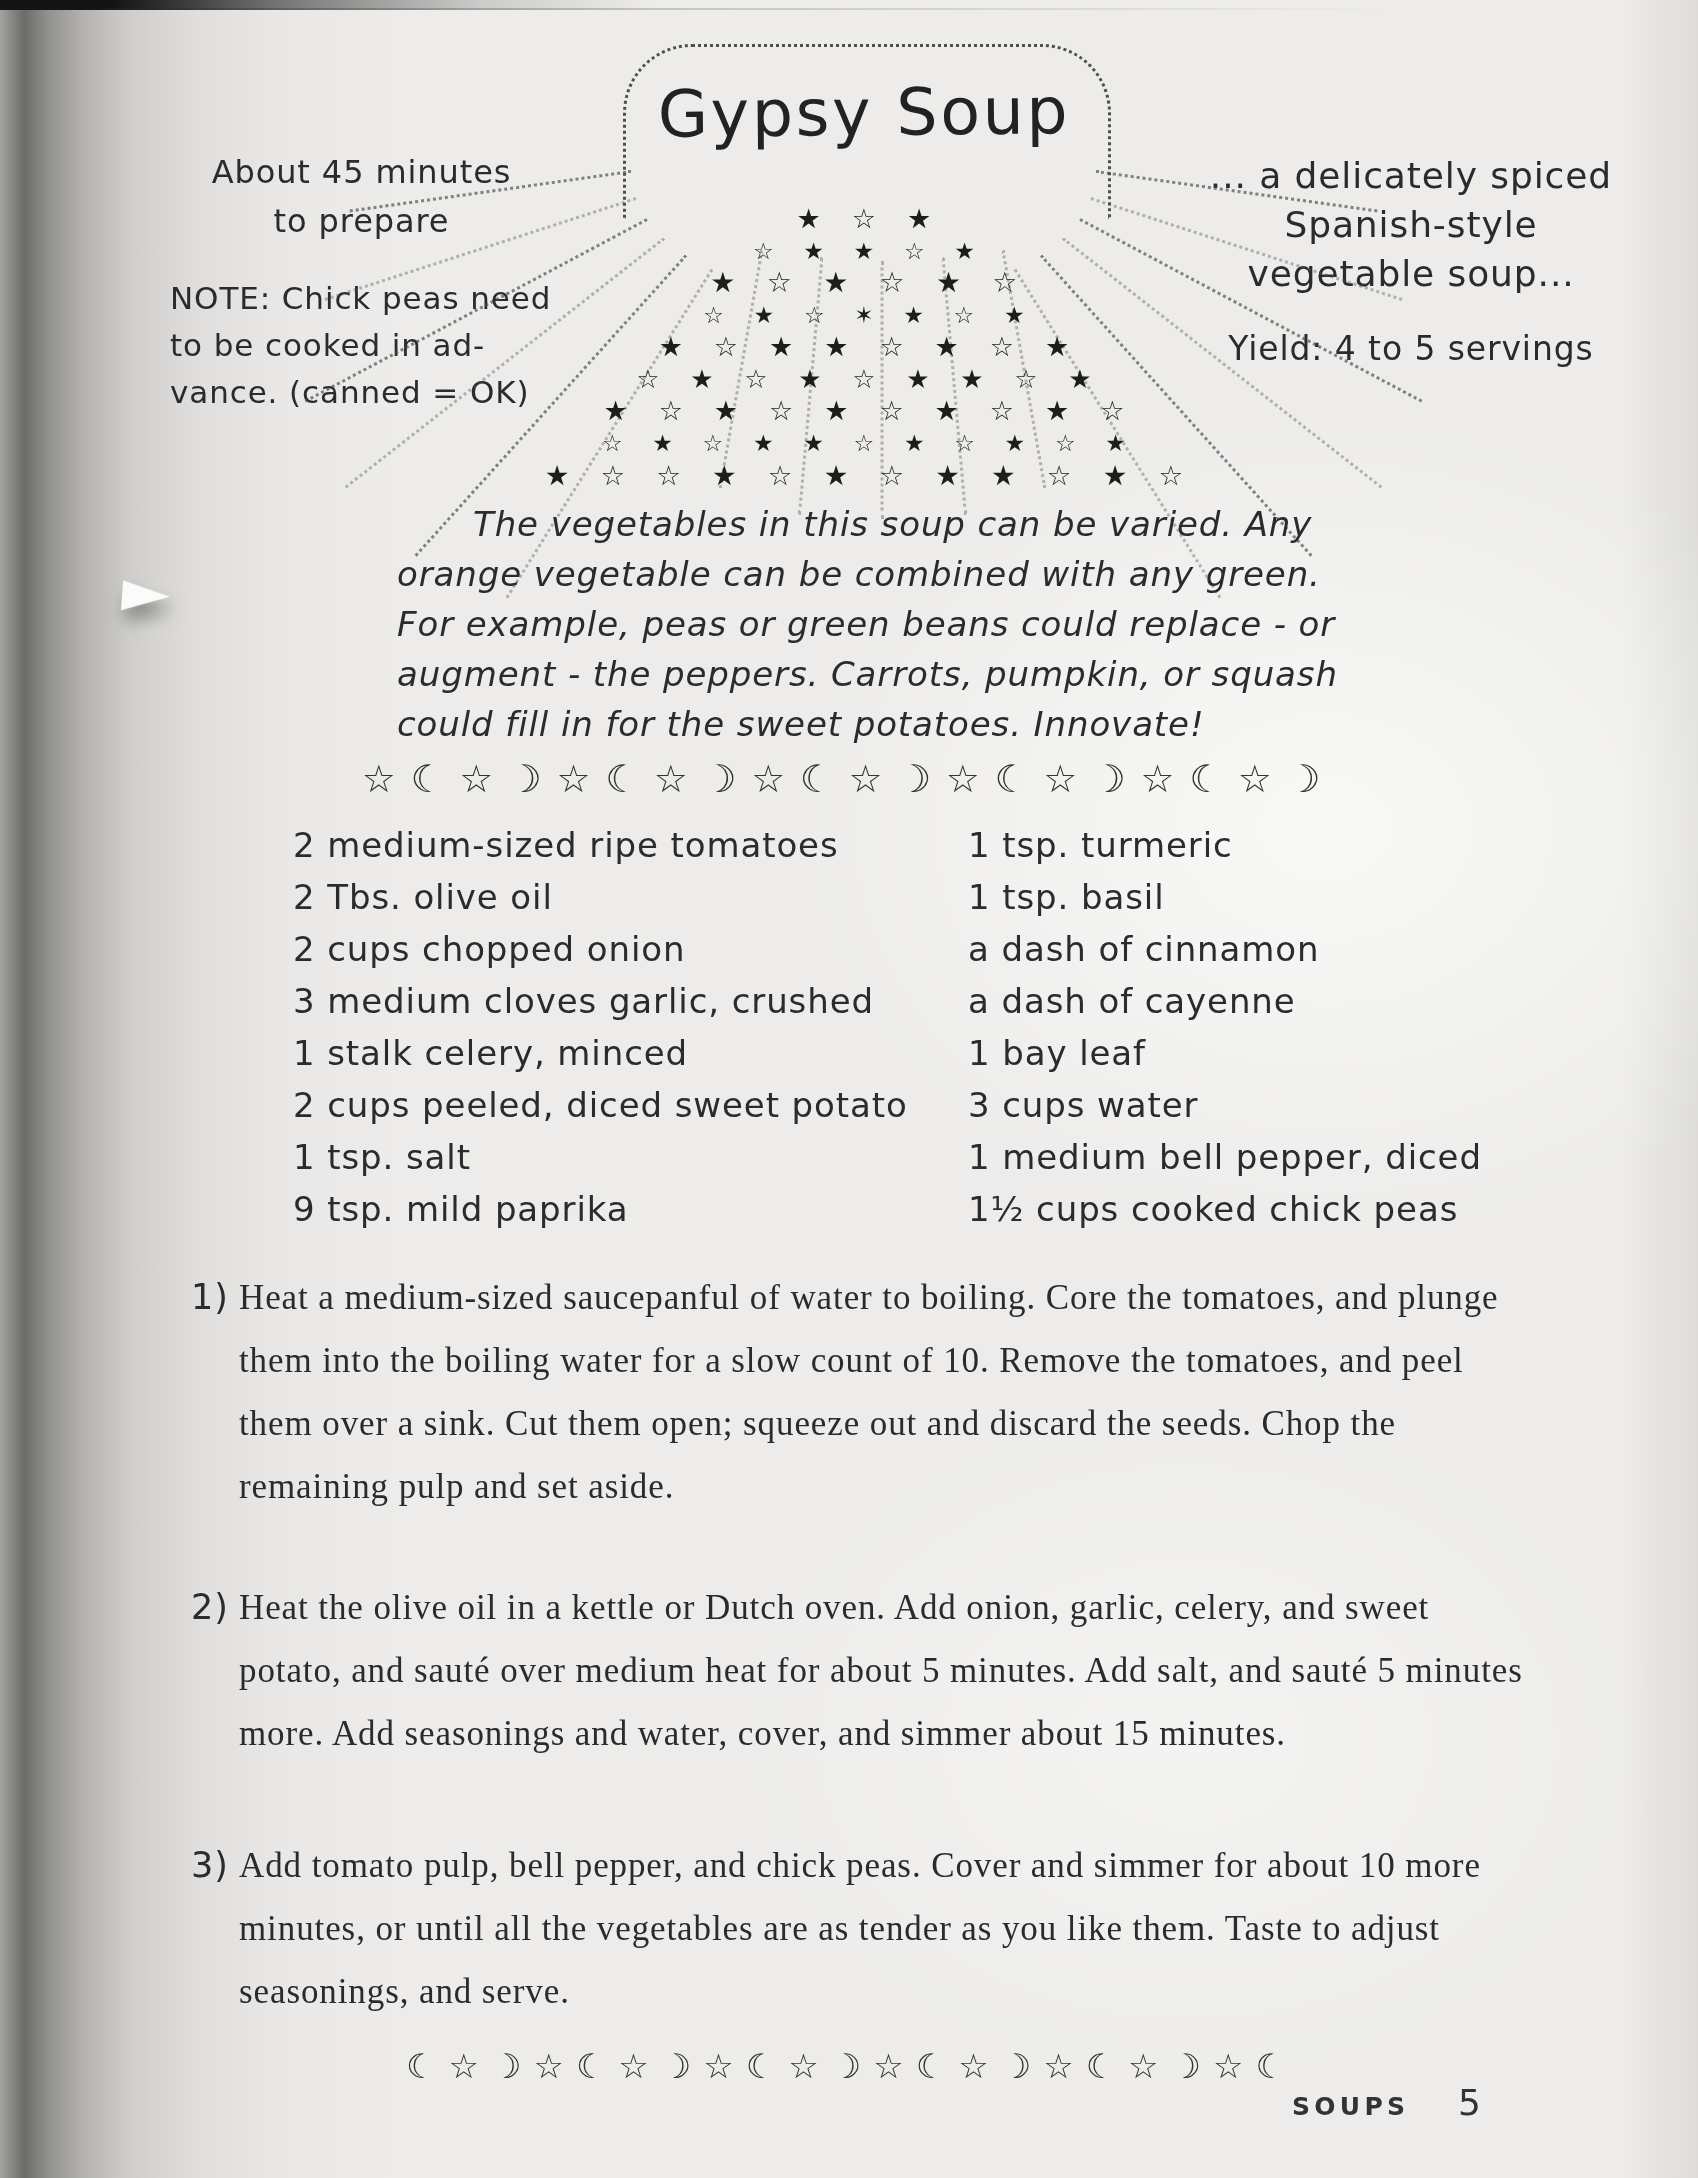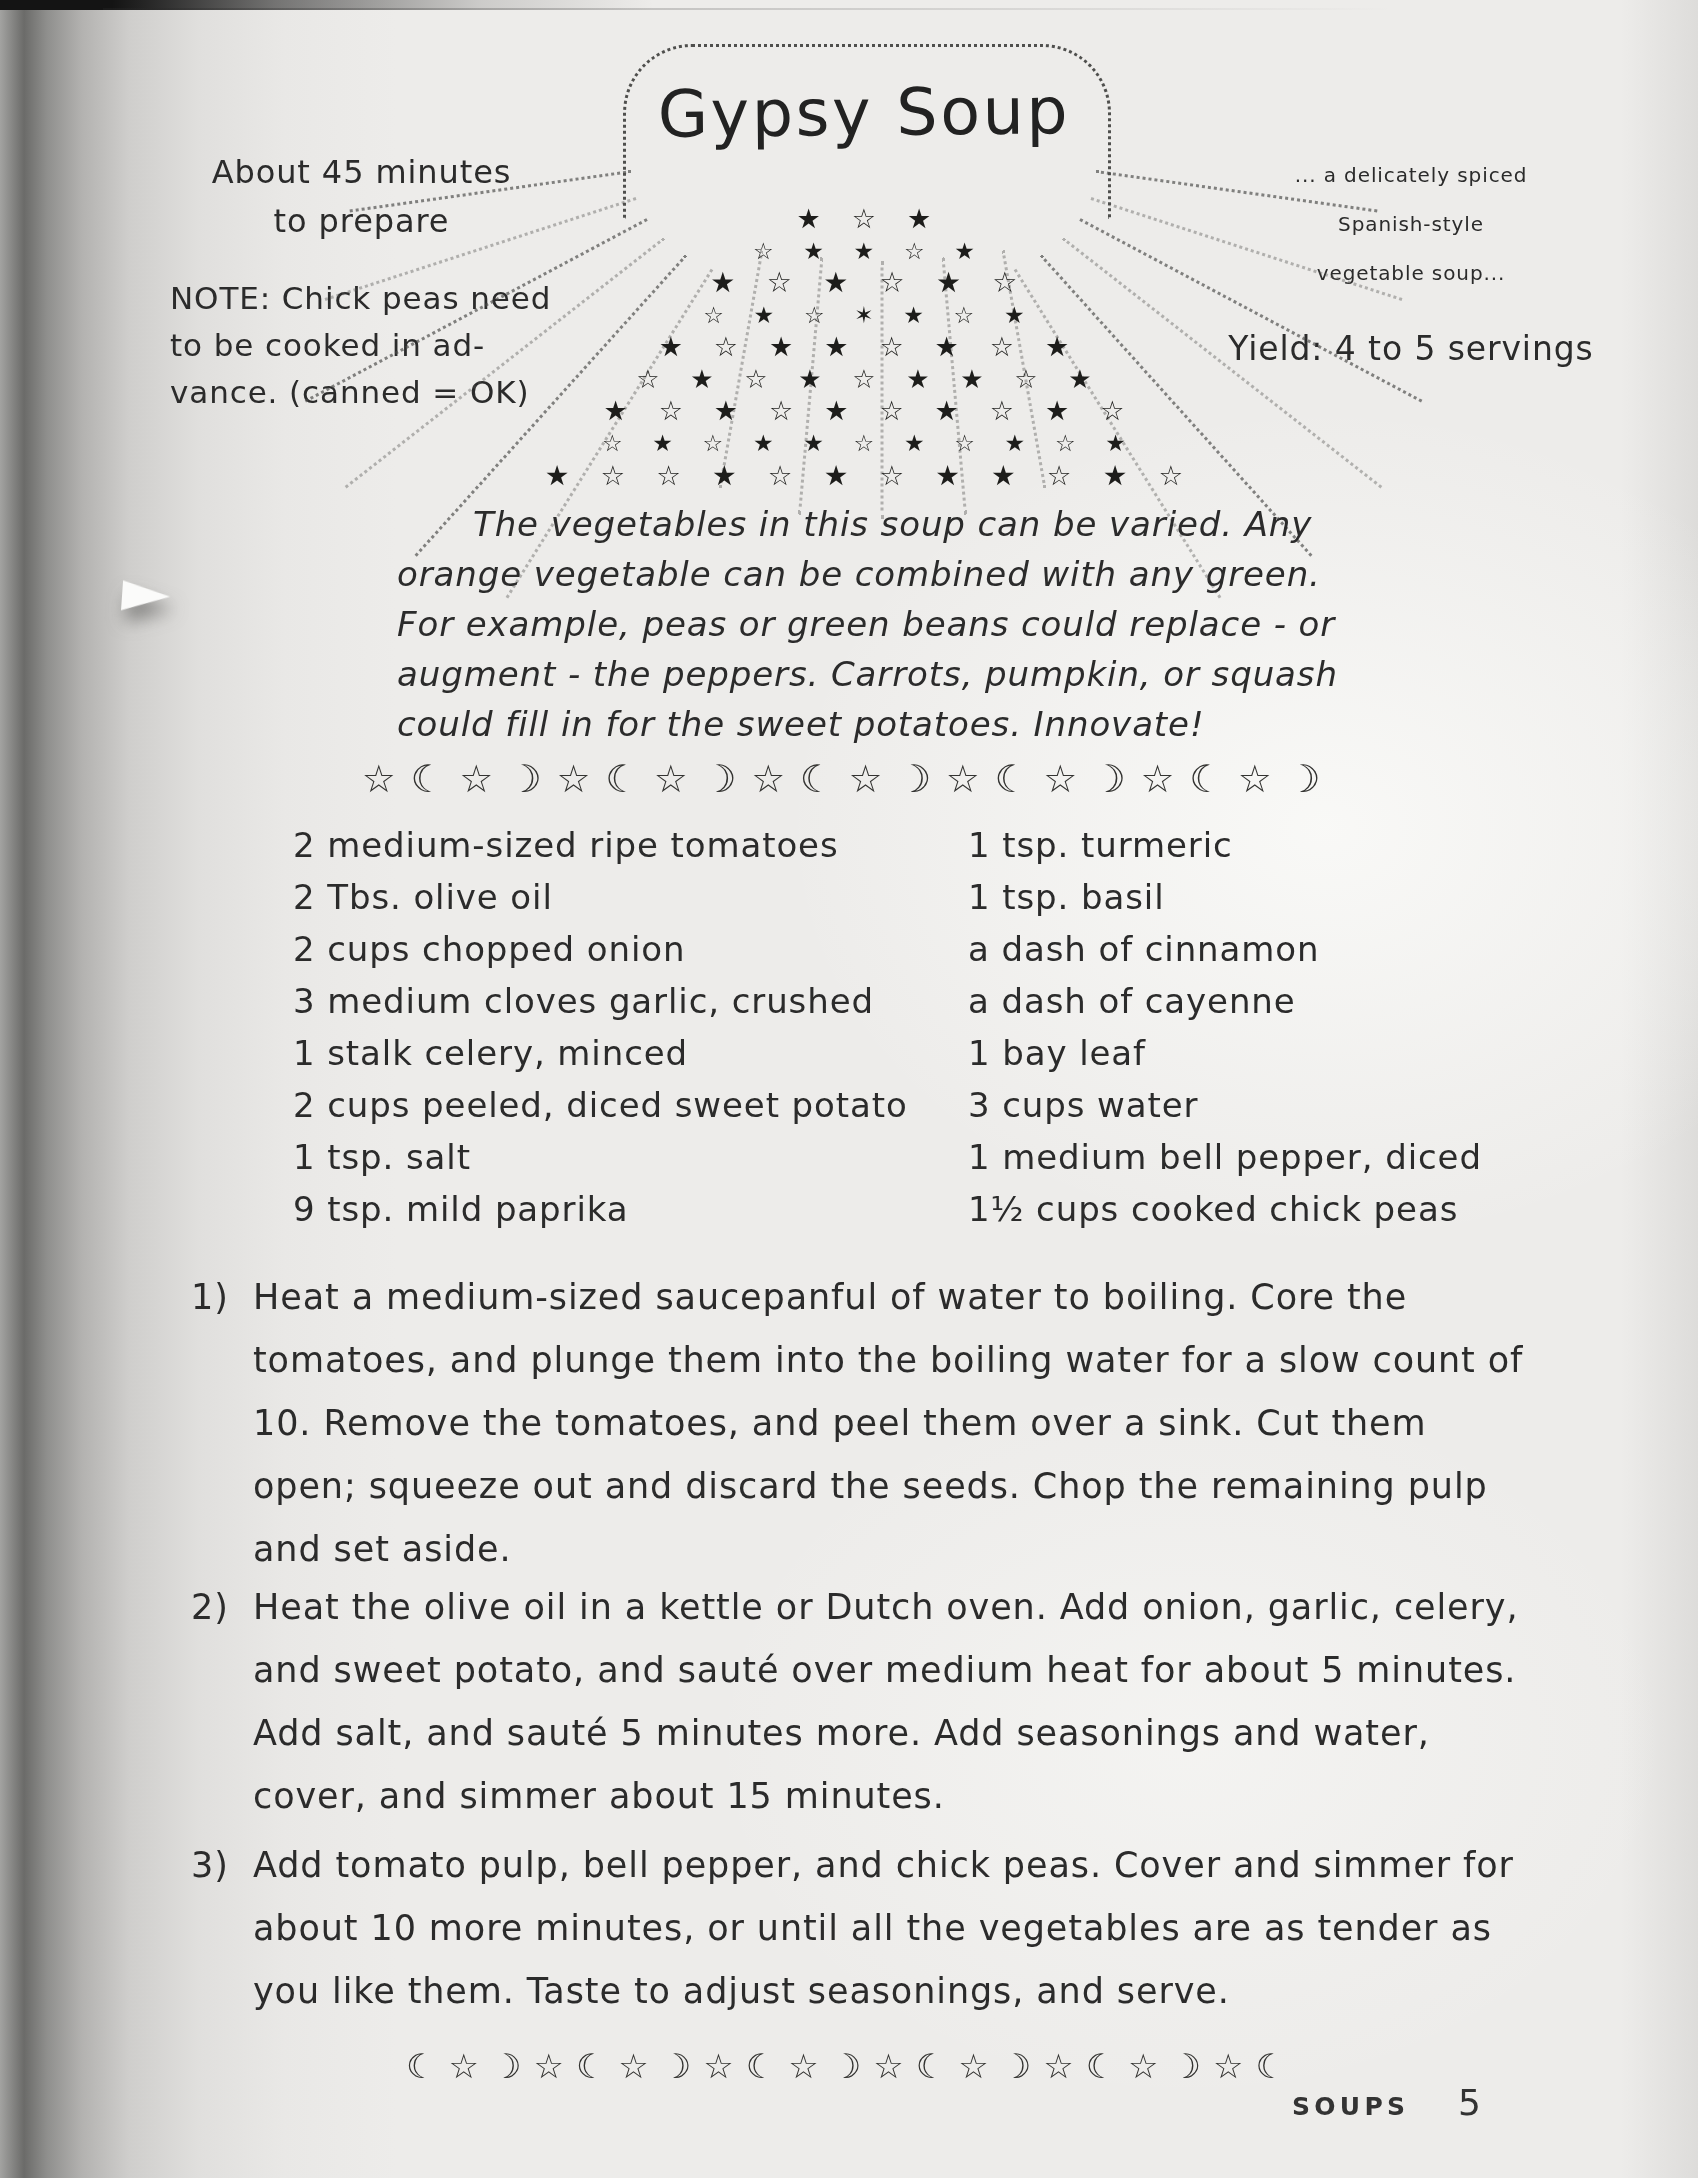--- a/index.html
+++ b/index.html
@@ -26,21 +26,21 @@
     background:linear-gradient(90deg,rgba(40,40,40,0.35),rgba(40,40,40,0.08) 80%,rgba(40,40,40,0));
   }
   .hand{letter-spacing:0.9px;}
   .pre{white-space:pre-line;}
 
   .prep-time{position:absolute;left:172px;top:148px;width:379px;text-align:center;
     font-size:32px;line-height:49px;}
   .note{position:absolute;left:170px;top:275px;width:396px;text-align:left;
     font-size:31px;line-height:47px;}
   .description{position:absolute;left:1166px;top:151px;width:490px;text-align:center;
-    font-size:20px;line-height:49px;}
+    font-size:36px;line-height:49px;}
   .yield{position:absolute;left:1166px;top:329px;width:490px;text-align:center;
     font-size:33px;}
 
   
   .illustration{position:absolute;left:478px;top:34px;width:783px;height:439px;}
   .arch{
     position:absolute;left:145px;top:10.3px;width:482px;height:172px;
     border:3.4px dotted #4f4f4d;border-bottom:none;
     border-radius:69px 69px 0 0;
   }
@@ -77,21 +77,21 @@
   .divider.top{left:311px;top:757px;width:1075px;font-size:38px;letter-spacing:14.6px;}
   .divider.bottom{left:336px;top:2046px;width:1032px;font-size:34px;letter-spacing:12px;}
 
   .ingredients{position:absolute;left:0;top:819px;width:100%;}
   .ing-col{position:absolute;list-style:none;margin:0;padding:0;font-size:34px;line-height:52px;}
   .ing-col.left{left:293px;width:671px;}
   .ing-col.right{left:968px;width:688px;}
 
   .step{position:absolute;left:191px;width:1334px;font-size:35px;line-height:63px;}
   .step .num{position:absolute;left:0;top:0;}
-  .step .txt{margin-left:62px;}
+  .step .txt{margin-left:48px;font-family:Liberation Serif, serif;}
   .step.s1{top:1266px;}
   .step.s2{top:1576px;}
   .step.s3{top:1834px;}
 
   .footer{position:absolute;left:1292px;top:2082px;width:189px;display:flex;
     justify-content:space-between;align-items:baseline;}
   .footer .section{font-size:25px;letter-spacing:4.3px;font-weight:bold;color:#333;}
   .footer .pagenum{font-size:36px;color:#333;}
 </style>
 </head>

